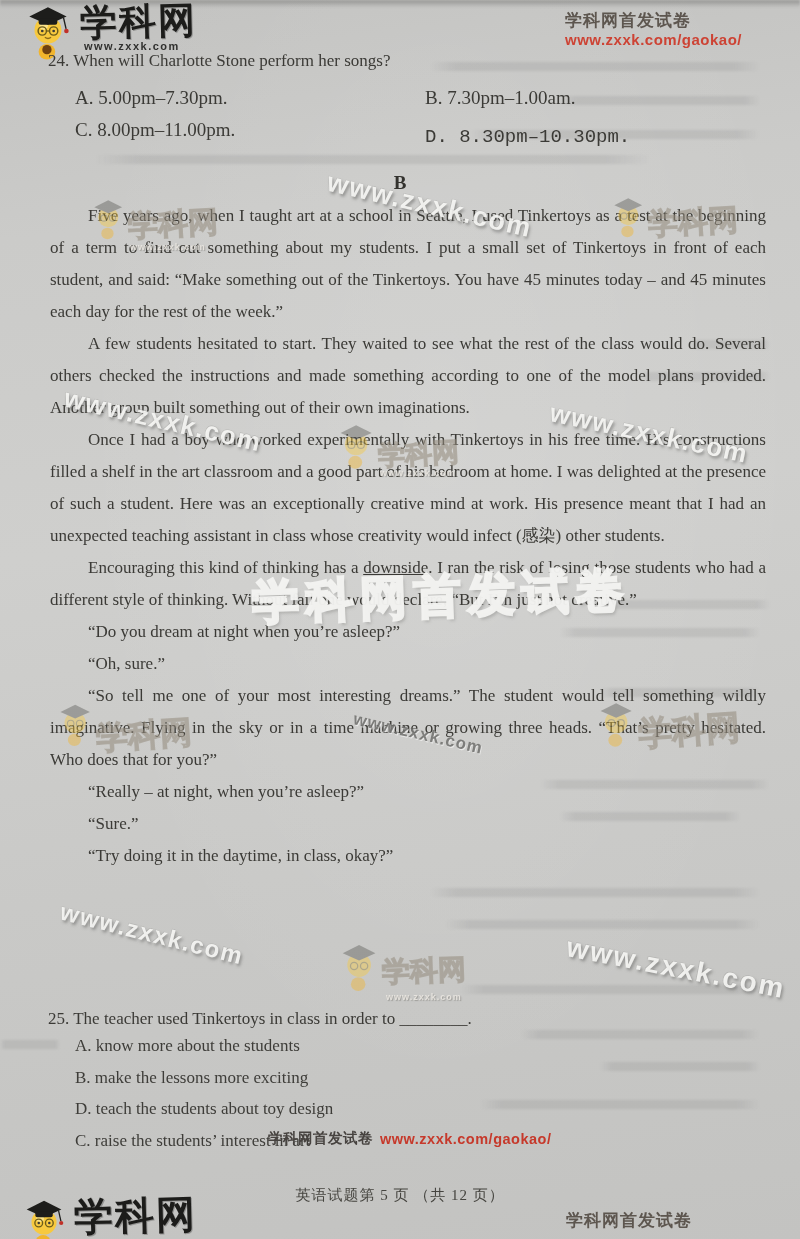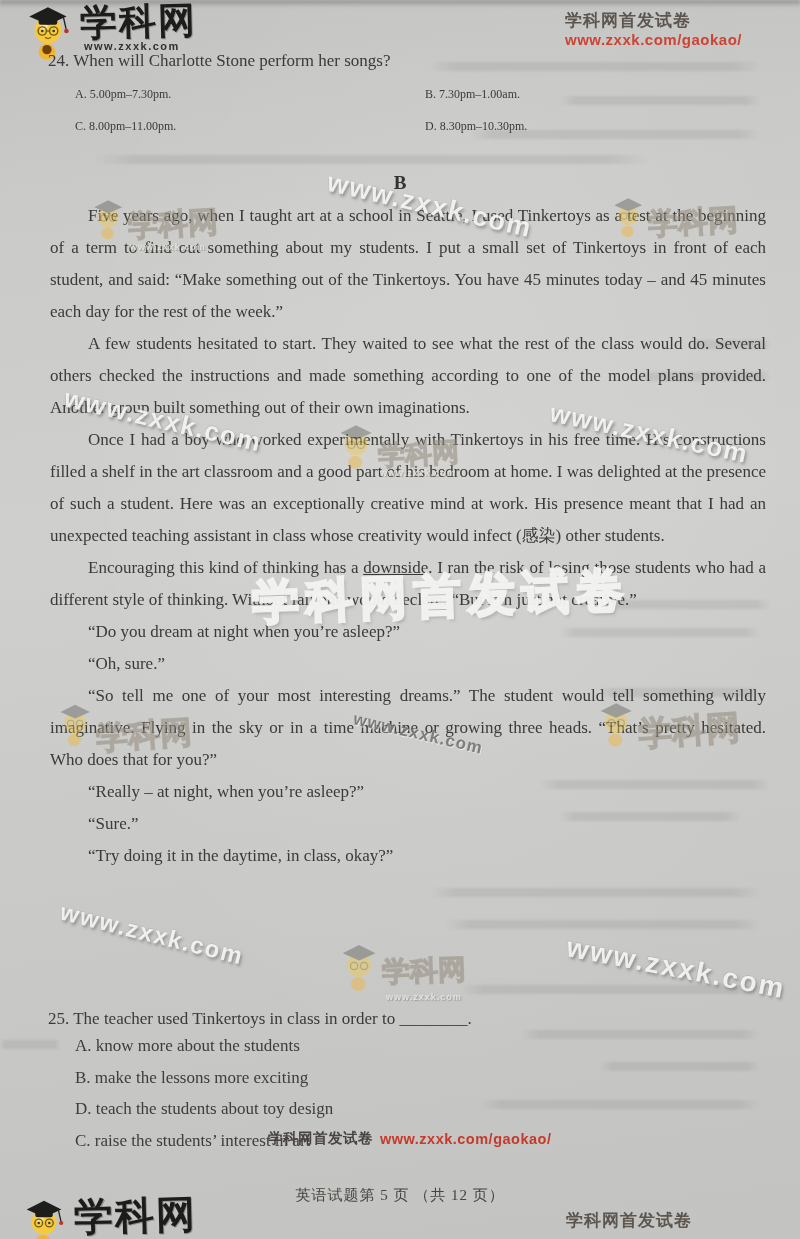--- a/index.html
+++ b/index.html
@@ -29,21 +29,21 @@
   }
   .logo-url{
     font-family:"Liberation Sans",sans-serif;font-weight:700;
     font-size:11px;color:#30302e;letter-spacing:1.5px;margin:-2px 0 0 4px;
   }
   .slogan-block{text-align:left;font-family:"Liberation Sans",sans-serif;}
   .slogan-line{font-weight:700;font-size:17px;color:#5d564f;letter-spacing:1px;line-height:20px;}
   .slogan-url{font-weight:700;font-size:15px;color:#cd4334;letter-spacing:0.5px;line-height:18px;}
   
   .qline{font-size:17px;line-height:22px;color:#3b3a36;}
-  .opt{font-size:12px;color:#3b3a36;white-space:nowrap;}
+  .opt{font-size:19px;color:#3b3a36;white-space:nowrap;}
   .sec-head{width:100%;text-align:center;font-weight:700;font-size:19px;color:#33322e;}
   .passage{width:716px;font-size:17px;line-height:32px;text-align:justify;color:#3b3a36;}
   .passage p{margin:0;text-indent:38px;}
   .uword{text-decoration:underline;}
   .q25 .opt-line{font-size:17px;line-height:31.5px;margin-left:27px;white-space:nowrap;}
   .blank{letter-spacing:0;}
   .footer-page{width:100%;text-align:center;font-size:15px;color:#45443f;letter-spacing:1px;}
   
   .wm-url{
     font-family:"Liberation Sans",sans-serif;font-weight:700;
@@ -135,21 +135,21 @@
   </div>
 
   <div class="abs" style="left:48px;top:50px;width:720px;">
     <div class="qline">
       <span>24.</span>
       <span>When will Charlotte Stone perform her songs?</span>
     </div>
     <span class="abs opt" style="left:27px;top:37px;"><span>A.</span> <span>5.00pm–7.30pm.</span></span>
     <span class="abs opt" style="left:377px;top:37px;"><span>B.</span> <span>7.30pm–1.00am.</span></span>
     <span class="abs opt" style="left:27px;top:69px;"><span>C.</span> <span>8.00pm–11.00pm.</span></span>
-    <span class="abs opt" style="left:377px;top:69px;"><span>D.</span> <span>8.30pm–10.30pm.</span></span>
+    <span class="abs opt" style="left:377px;top:76px;font-family:Liberation Mono, monospace;"><span>D.</span> <span>8.30pm–10.30pm.</span></span>
   </div>
 
   <div class="abs sec-head" style="top:172px;">B</div>
 
   <div class="abs passage" style="left:50px;top:200px;">
     <p>Five years ago, when I taught art at a school in Seattle, I used Tinkertoys as a test at the beginning of a term to find out something about my students. I put a small set of Tinkertoys in front of each student, and said: “Make something out of the Tinkertoys. You have 45 minutes today – and 45 minutes each day for the rest of the week.”</p>
     <p>A few students hesitated to start. They waited to see what the rest of the class would do. Several others checked the instructions and made something according to one of the model plans provided. Another group built something out of their own imaginations.</p>
     <p>Once I had a boy who worked experimentally with Tinkertoys in his free time. His constructions filled a shelf in the art classroom and a good part of his bedroom at home. I was delighted at the presence of such a student. Here was an exceptionally creative mind at work. His presence meant that I had an unexpected teaching assistant in class whose creativity would infect (感染) other students.</p>
     <p><span>Encouraging this kind of thinking has a </span><span class="uword">downside</span><span>. I ran the risk of losing those students who had a different style of thinking. Without fail one would declare, “But I’m just not creative.”</span></p>
     <p>“Do you dream at night when you’re asleep?”</p>

